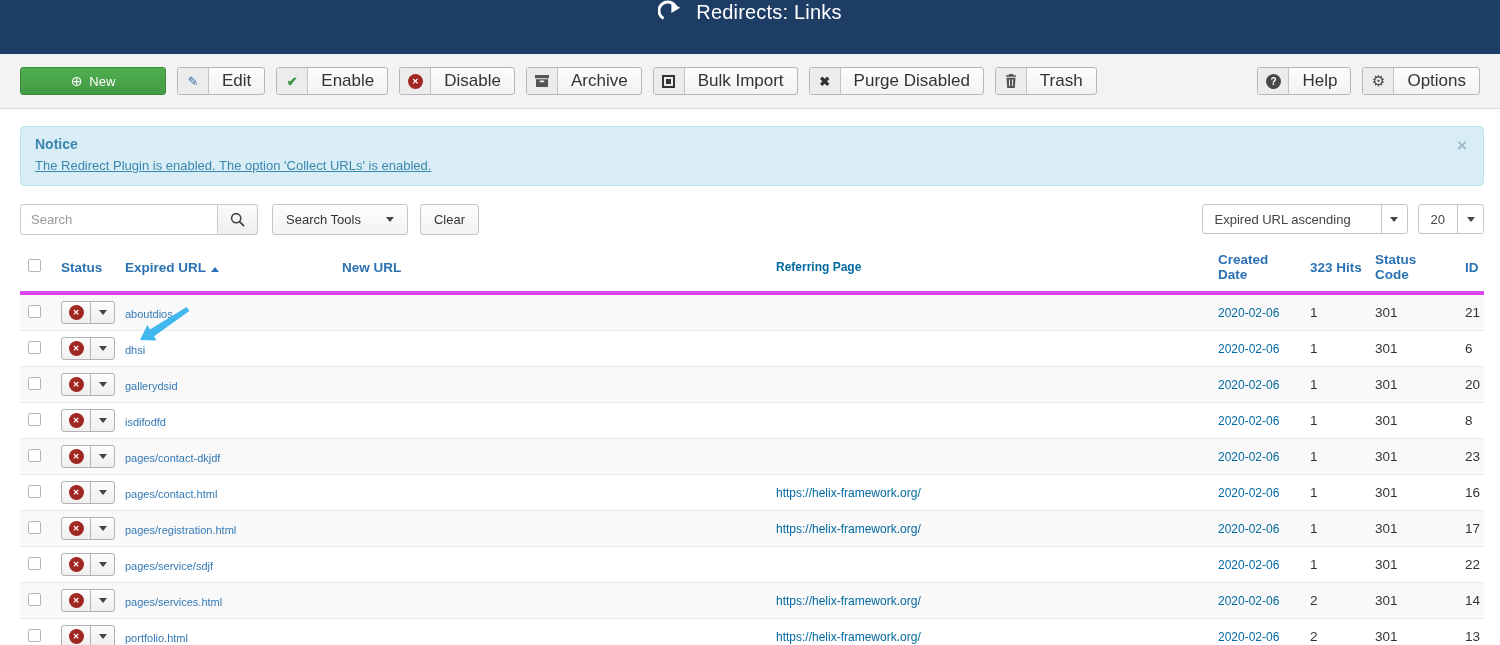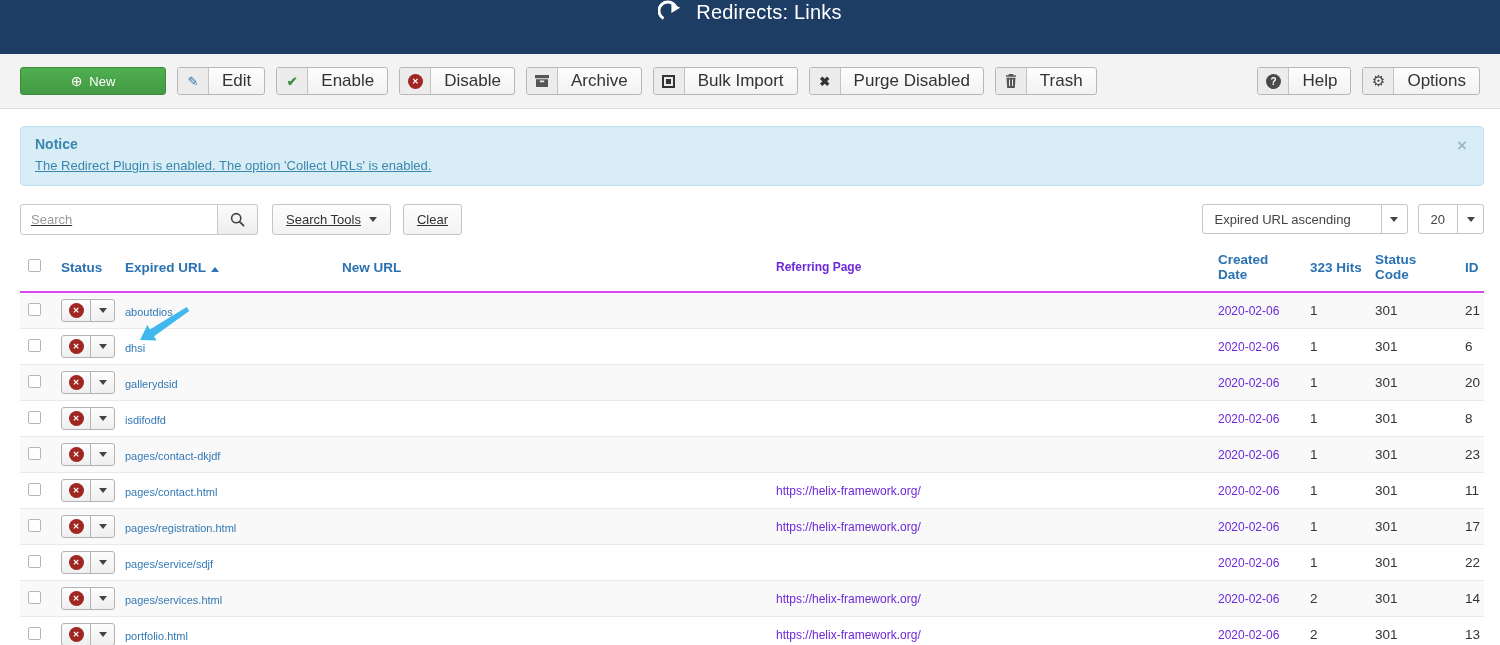--- a/index.html
+++ b/index.html
@@ -41,58 +41,58 @@
   .ic-gear { color:#444; font-size:15px; }
   
   .notice { margin:17px 16px 0 20px; background:#d9edf7; border:1px solid #bfe3ee; border-radius:4px;
             padding:9px 14px 12px; position:relative; color:#3a87ad; }
   .notice h4 { font-size:14px; font-weight:bold; margin-bottom:6px; }
   .notice p { font-size:13px;text-decoration:underline; }
   .notice .close { position:absolute; right:16px; top:10px; color:#9bb9c6; font-size:17px;
                    font-weight:bold; line-height:1; cursor:pointer; }
   
   .filterbar { margin:18px 16px 0 20px; display:flex; justify-content:space-between; align-items:flex-start; }
-  .filter-left { display:flex; align-items:center;text-decoration:underline; }
+  .filter-left { display:flex; align-items:center; }
   .search-wrap { display:flex; }
   .search-input { width:198px; height:31px; border:1px solid #c9c9c9; border-radius:3px 0 0 3px;
                   padding:0 10px; font-size:13px; color:#555; font-family:"Liberation Sans",sans-serif; }
   .search-input::placeholder { color:#999; }
   .search-btn { width:40px; height:31px; border:1px solid #c9c9c9; border-left:none; border-radius:0 3px 3px 0;
                 background:linear-gradient(#fbfbfb,#eee); display:flex; align-items:center; justify-content:center; cursor:pointer; }
   .ghost-btn { height:31px; border:1px solid #c5c5c5; border-radius:3px; background:linear-gradient(#fdfdfd,#f3f3f3);
-               display:inline-flex; align-items:center; gap:8px; padding:0 13px; font-size:13px; color:#333; cursor:pointer; }
+               display:inline-flex; align-items:center; gap:25px; padding:0 13px; font-size:13px; color:#333; cursor:pointer; }
   .ml14 { margin-left:14px; } .ml12 { margin-left:12px; }
   .caret-down { width:0; height:0; border-left:4px solid transparent; border-right:4px solid transparent;
                 border-top:5px solid #444; display:inline-block; }
   .caret-up-blue { width:0; height:0; border-left:4px solid transparent; border-right:4px solid transparent;
                    border-bottom:5px solid #2a72b2; display:inline-block; margin-left:5px; }
   .filter-right { display:flex; gap:10px;text-align:center; }
   .sel { display:inline-flex; border:1px solid #c5c5c5; border-radius:3px; background:#fff; height:30px; cursor:pointer; }
   .sel-label { display:flex; align-items:center; padding:0 12px; font-size:13px; color:#444; }
   .sel-caret { display:flex; align-items:center; justify-content:center; width:26px; border-left:1px solid #c5c5c5; }
   .sel-sort .sel-label { width:178px; }
   
   table { margin:8px 16px 0 20px; width:1464px; border-collapse:collapse; table-layout:fixed; }
   th { text-align:left; font-size:13.5px; font-weight:bold; color:#2a72b2; padding:9px 8px 9px 4px; }
-  thead tr { border-bottom:2px solid #d946ef; }
+  thead tr { border-bottom:4px solid #d946ef; }
   tbody tr { border-bottom:1px solid #e8e8e8; }
   tbody tr:nth-child(odd) { background:#f9f9f9; }
   td { padding:6px 8px 6px 4px; height:35px; vertical-align:middle; }
   .c-check { width:37px; padding-left:8px; }
   .c-status { width:64px; }
   .c-url { width:217px; }
   .c-newurl { width:434px;margin-left:28px; }
   .c-ref { width:442px; }
   .c-date { width:92px; }
   .c-hits { width:65px; }
   .c-code { width:90px; }
   .c-id { width:23px; }
   .cb { display:inline-block; width:13px; height:13px; border:1px solid #b5b5b5; border-radius:2px; background:#fff; cursor:pointer; }
   a.url-link { color:#3379b5; text-decoration:none; font-size:11px; cursor:pointer; }
-  .c-ref, td.c-date { font-size:12px; color:#6d28d9; }
+  .c-ref, td.c-date { font-size:12px; color:#0369a1; }
   td.c-hits, td.c-code, td.c-id { font-size:13.5px; color:#333; }
   .splitbtn { display:inline-flex; border:1px solid #b3b3b3; border-radius:3px; overflow:hidden;
               background:linear-gradient(#fdfdfd,#efefef); height:23px; }
   .sb-main { display:flex; align-items:center; justify-content:center; width:29px;
              border-right:1px solid #b3b3b3; cursor:pointer; }
   .sb-caret { display:flex; align-items:center; justify-content:center; width:23px; cursor:pointer; }
   
   .annot { position:absolute; left:130px; top:303px; width:70px; height:45px; pointer-events:none; }
 </style>
 </head>
@@ -356,21 +356,21 @@
           <span class="caret-down"></span>
         </span>
       </span>
     </td>
     <td class="c-url"><a class="url-link">pages/contact.html</a></td>
     <td class="c-newurl"></td>
     <td class="c-ref">https://helix-framework.org/</td>
     <td class="c-date">2020-02-06</td>
     <td class="c-hits">1</td>
     <td class="c-code">301</td>
-    <td class="c-id">11</td>
+    <td class="c-id">16</td>
   </tr>
       <tr>
     <td class="c-check"><span class="cb"></span></td>
     <td class="c-status">
       <span class="splitbtn">
         <span class="sb-main">
           <span class="xcircle">✕</span>
         </span>
         <span class="sb-caret">
           <span class="caret-down"></span>

